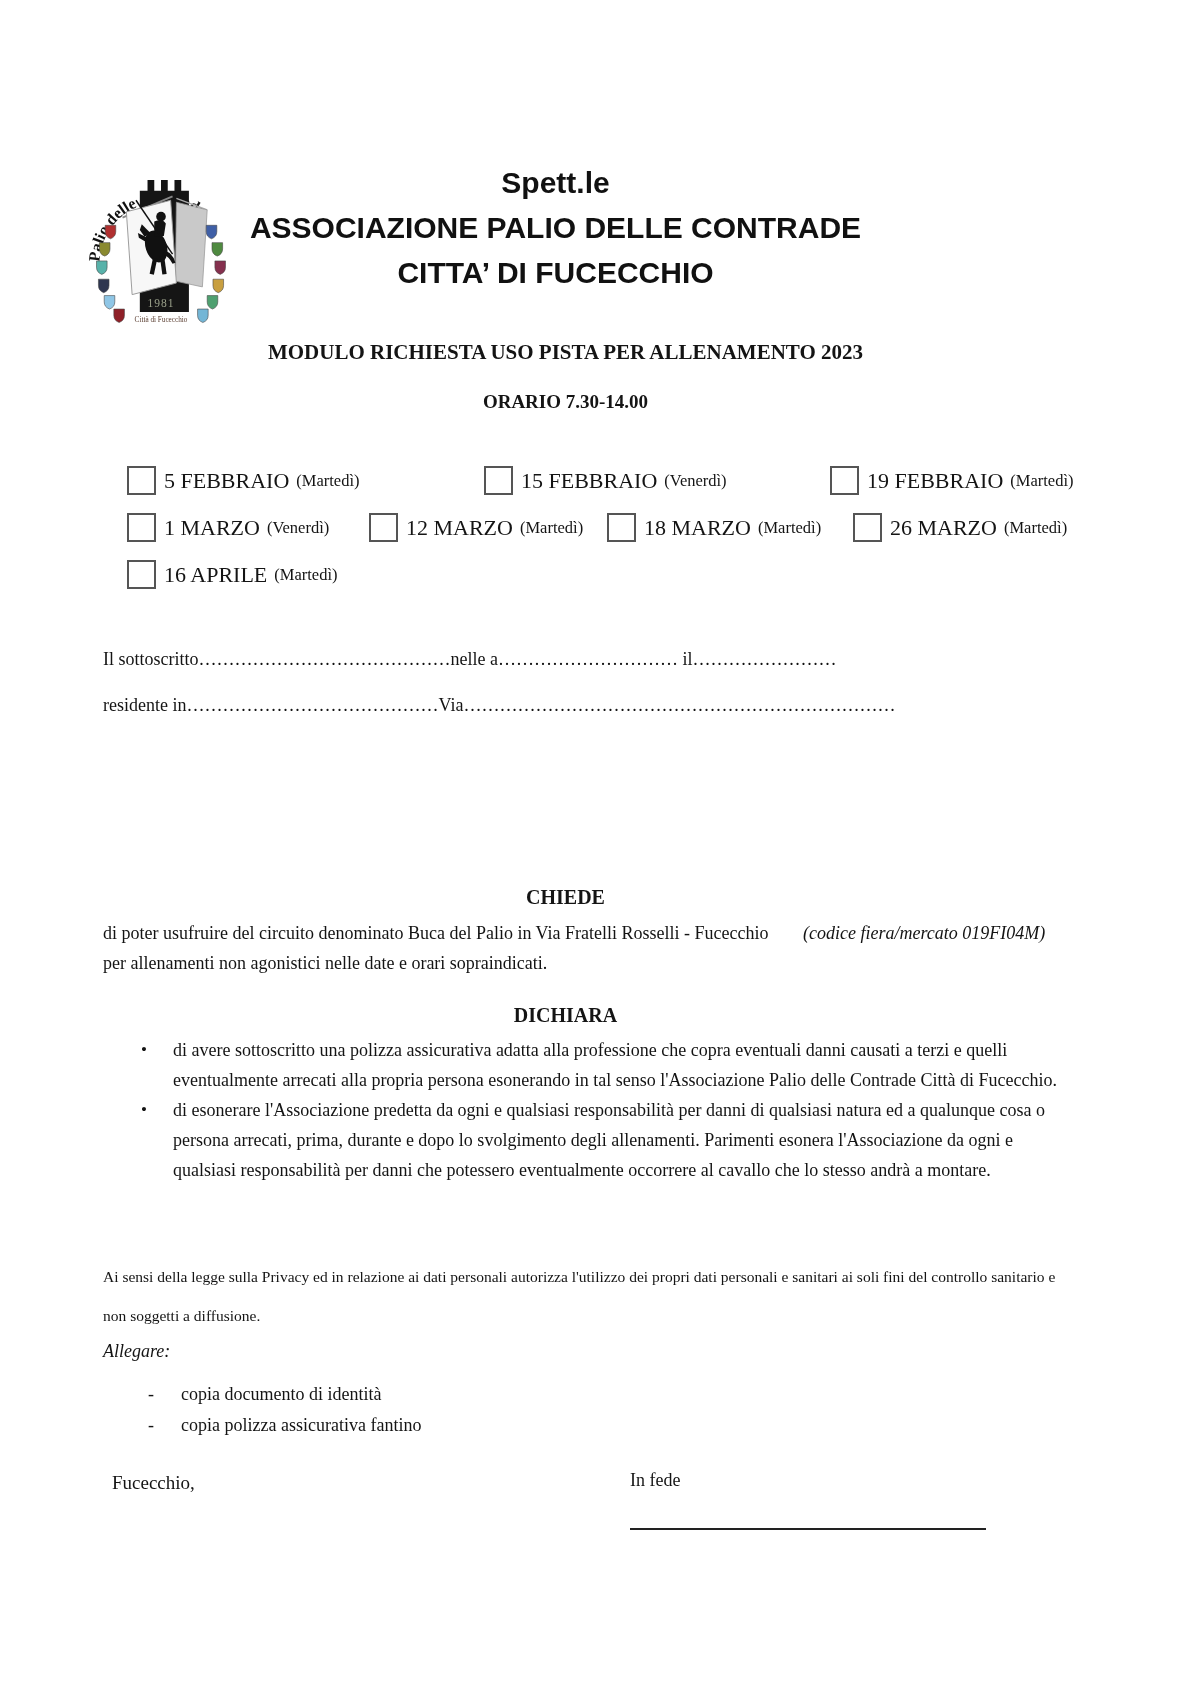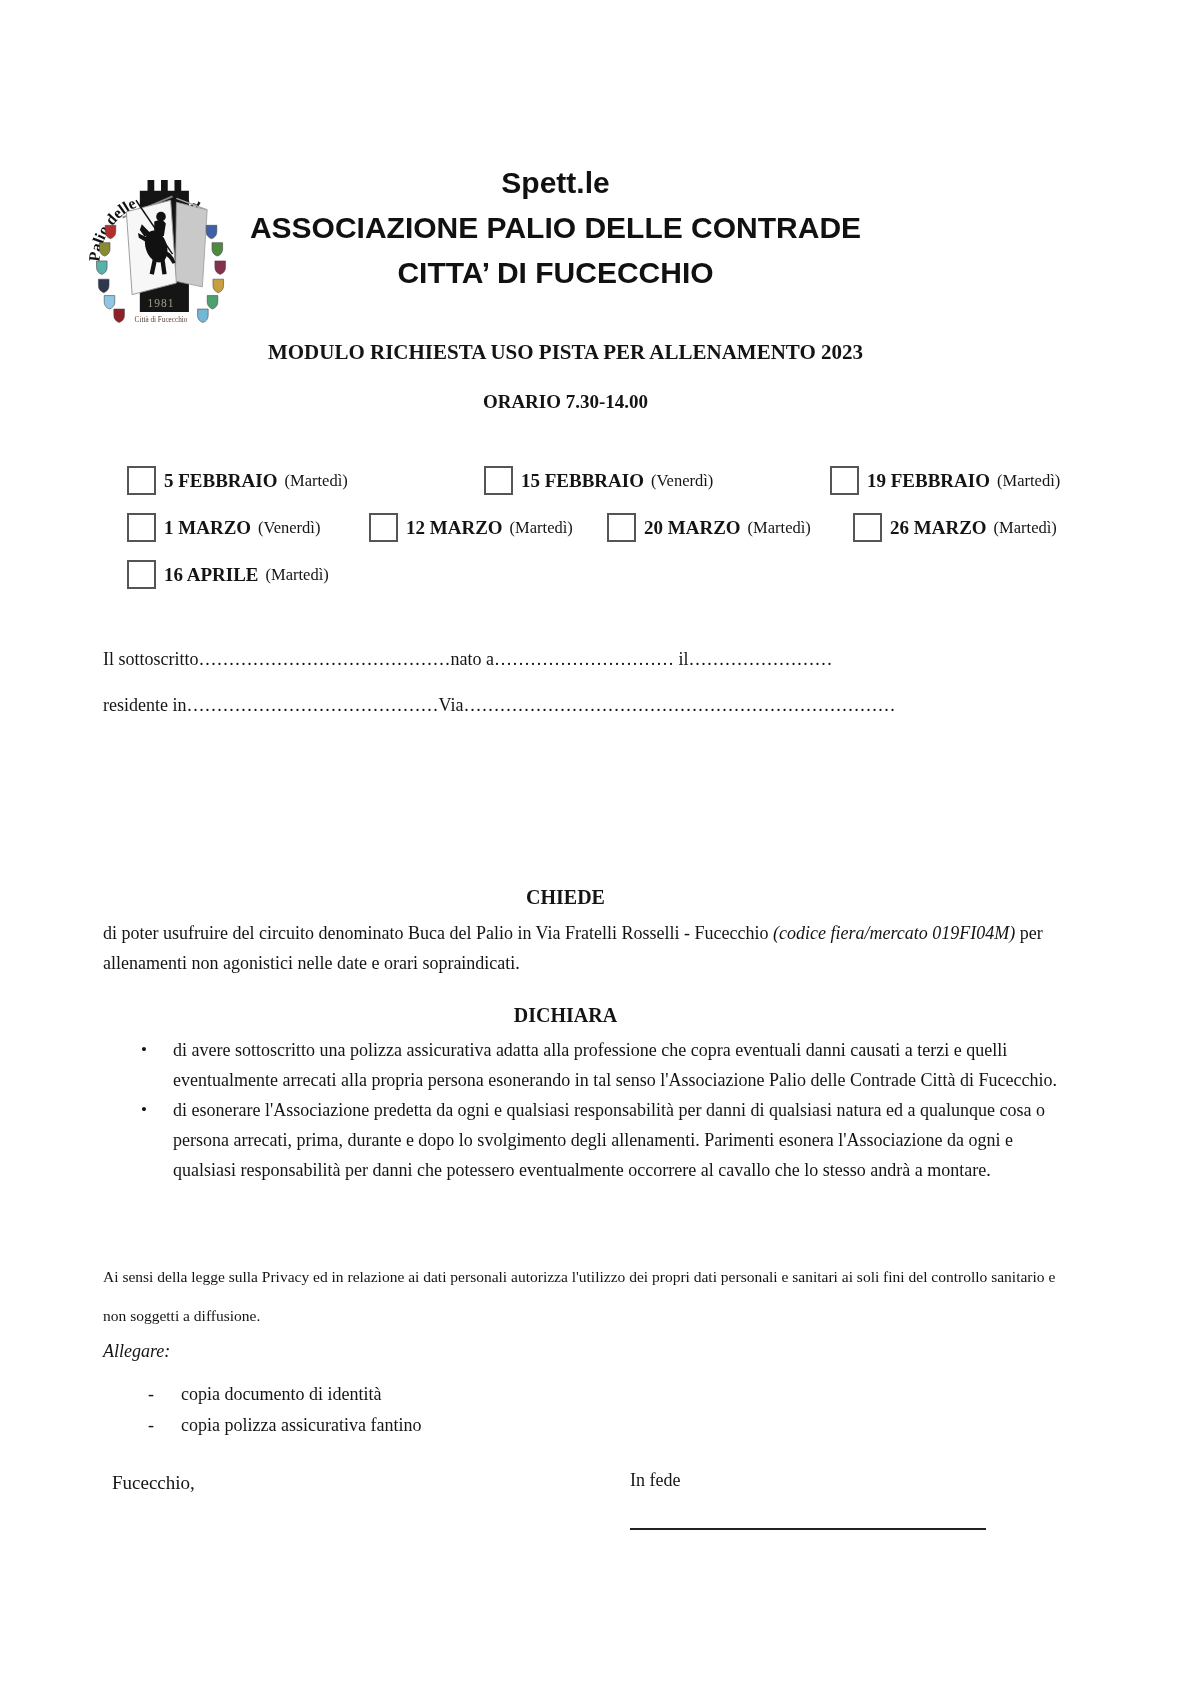--- a/index.html
+++ b/index.html
@@ -22,31 +22,31 @@
   .orario     { top:391px; text-align:center; padding-right:42px; font-weight:bold; font-size:19px; }
   .sec-heading{ text-align:center; padding-right:42px; font-weight:bold; font-size:20px; }
 
   
   .date-row { position:absolute; left:103px; right:0; height:34px; }
   .date-item { position:absolute; display:flex; align-items:center; white-space:nowrap; }
   .checkbox {
     width:29px; height:29px; border:2px solid #555; background:#fff;
     box-sizing:border-box; margin-right:8px; flex:none;
   }
-  .date-label { font-weight:bold; font-size:19px; }
+  .date-label { font-weight:normal; font-size:22px; }
   .date-day   { font-size:16.5px; margin-left:7px; }
 
   
   .fill-line { font-size:18px; line-height:26px; white-space:nowrap; overflow:hidden; }
 
   .para { font-size:18px; }
   .qualifica  { top:804px; line-height:29px; }
   .chiede-para{ top:918px; line-height:30px; }
   .uline { text-decoration:underline; text-underline-offset:3px; }
-  .ital  { font-style:italic; }
+  .ital  { font-style:italic;margin-left:30px; }
 
   
   .bullets { top:1035px; }
   .bullet-row { display:flex; font-size:18px; line-height:30px; }
   .bullet-marker { flex:none; margin-left:38px; width:32px; font-size:17px; }
   .bullet-text { flex:1;font-family:Liberation Serif, serif; }
 
   .privacy { top:1257px; font-size:15.5px; line-height:39px; }
 
   .allegare-label { top:1341px; font-size:18px;font-style:italic; }
@@ -170,38 +170,38 @@
       <span class="date-label">1 MARZO</span>
       <span class="date-day">(Venerdì)</span>
     </div>
     <div class="date-item" style="left:266px">
       <span class="checkbox"></span>
       <span class="date-label">12 MARZO</span>
       <span class="date-day">(Martedì)</span>
     </div>
     <div class="date-item" style="left:504px">
       <span class="checkbox"></span>
-      <span class="date-label">20 MARZO</span>
+      <span class="date-label">18 MARZO</span>
       <span class="date-day">(Martedì)</span>
     </div>
     <div class="date-item" style="left:750px">
       <span class="checkbox"></span>
       <span class="date-label">26 MARZO</span>
       <span class="date-day">(Martedì)</span>
     </div>
   </div>
   <div class="date-row" style="top:560px">
     <div class="date-item" style="left:24px">
       <span class="checkbox"></span>
       <span class="date-label">16 APRILE</span>
       <span class="date-day">(Martedì)</span>
     </div>
   </div>
 
-  <div class="abs fill-line" style="top:646px">Il sottoscritto……………………………………nato a………………………… il……………………</div>
+  <div class="abs fill-line" style="top:646px">Il sottoscritto……………………………………nelle a………………………… il……………………</div>
   <div class="abs fill-line" style="top:692px">residente in……………………………………Via………………………………………………………………</div>
 
 
   <div class="abs sec-heading" style="top:886px">CHIEDE</div>
   <div class="abs para chiede-para"><span>di poter usufruire del circuito denominato Buca del Palio in Via Fratelli Rosselli - Fucecchio </span><span class="ital">(codice fiera/mercato 019FI04M)</span><span> per allenamenti non agonistici nelle date e orari sopraindicati.</span></div>
 
   <div class="abs sec-heading" style="top:1004px">DICHIARA</div>
   <div class="abs bullets">
     <div class="bullet-row">
       <span class="bullet-marker">•</span>

